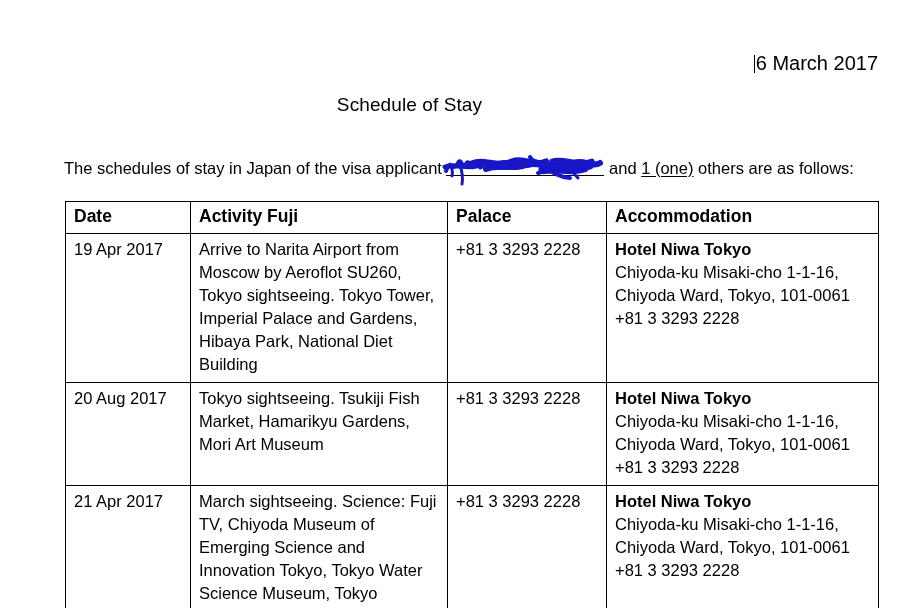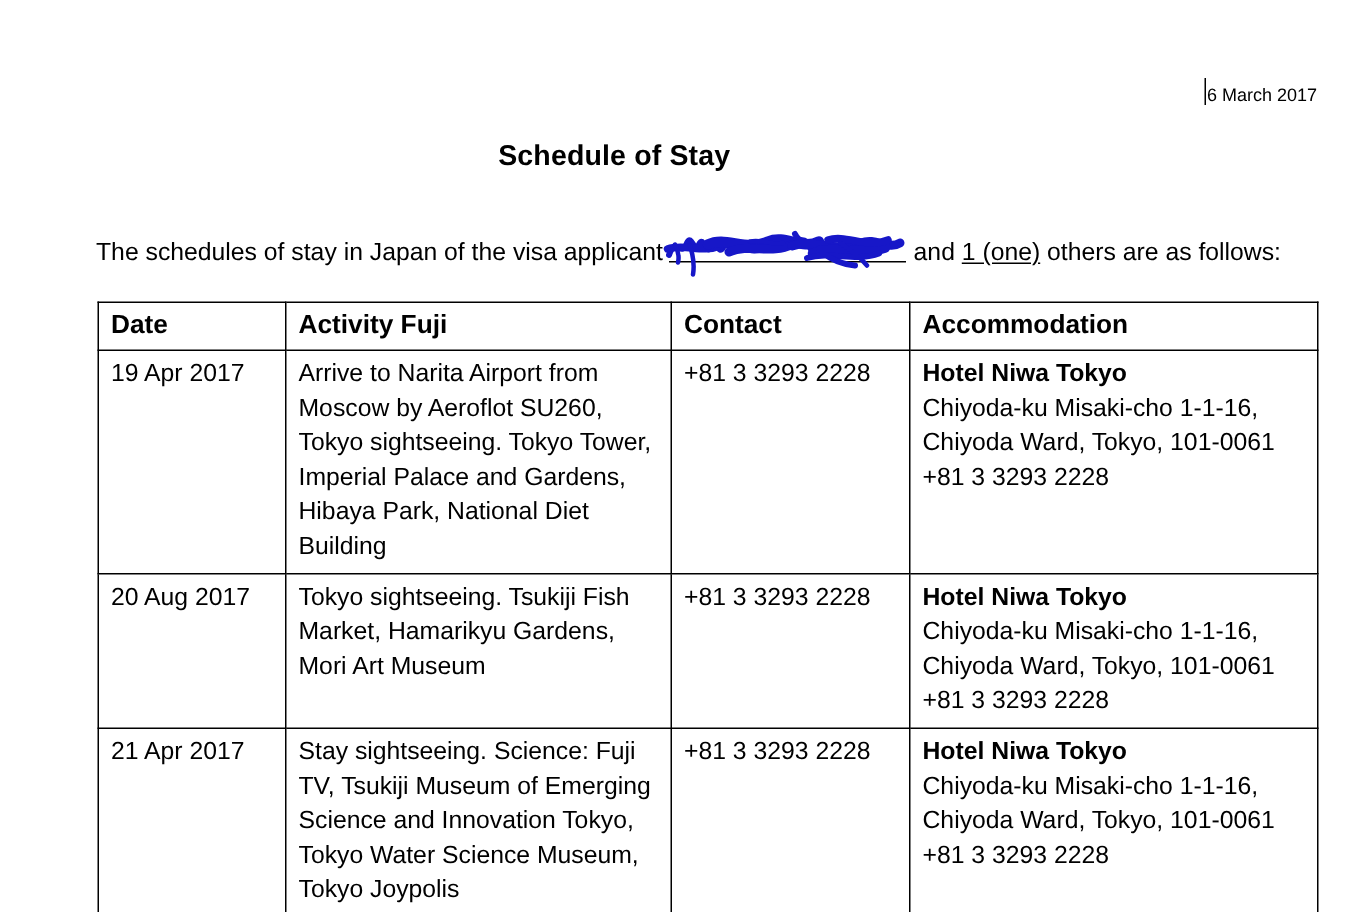--- a/index.html
+++ b/index.html
@@ -22,42 +22,42 @@
     width: 914px;
     height: 608px;
     box-sizing: border-box;
   }
 
   
   .date-line {
     position: absolute;
     top: 52px;
     right: 36px;
-    font-size: 12px;
+    font-size: 20px;
     line-height: 22px;
     white-space: nowrap;
   }
   .caret {
     display: inline-block;
     width: 1px;
     height: 18px;
     background: #000;
     vertical-align: -3px;
     margin-right: 1px;
   }
 
   
   .doc-title {
     position: absolute;
     top: 94px;
     left: 0;
     width: 847px;
     text-align: center;
     font-size: 19px;
-    font-weight: bold;
+    font-weight: normal;
     letter-spacing: 0.1px;
   }
   .doc-title .inner { display:inline-block; margin-left: -28px; }
 
   
   .intro {
     position: absolute;
     top: 138px;
     left: 64px;
     width: 790px;
@@ -169,21 +169,21 @@
     <colgroup>
       <col class="c-date">
         <col class="c-act">
         <col class="c-con">
         <col class="c-acc">
     </colgroup>
     <thead>
       <tr>
         <th>Date</th>
         <th>Activity Fuji</th>
-        <th>Contact</th>
+        <th>Palace</th>
         <th>Accommodation</th>
       </tr>
     </thead>
     <tbody>
 
       <tr>
         <td class="date-cell">19 Apr 2017</td>
         <td><span>Arrive to Narita Airport from Moscow by Aeroflot SU260, Tokyo sightseeing. Tokyo Tower, Imperial Palace and Gardens, </span><span class="sp">Hibaya</span><span> Park, National Diet Building</span></td>
         <td class="contact-cell">+81 3 3293 2228</td>
         <td>
@@ -201,21 +201,21 @@
         <td>
           <span class="cell-line acc-name"><span>Hotel </span><span class="sp">Niwa</span><span> Tokyo</span></span>
           <span class="cell-line"><span>Chiyoda-</span><span class="sp">ku Misaki-cho</span><span> 1-1-16,</span></span>
           <span class="cell-line">Chiyoda Ward, Tokyo, 101-0061</span>
           <span class="cell-line">+81 3 3293 2228</span>
         </td>
       </tr>
 
       <tr>
         <td class="date-cell">21 Apr 2017</td>
-        <td><span>Stay sightseeing. </span><span class="sp">Science</span><span>: Fuji TV, </span><span class="sp">Tsukiji</span><span> Museum of Emerging Science and Innovation Tokyo, Tokyo Water Science Museum, Tokyo </span><span class="sp">Joypolis</span></td>
+        <td><span>March sightseeing. </span><span class="sp">Science</span><span>: Fuji TV, </span><span class="sp">Chiyoda</span><span> Museum of Emerging Science and Innovation Tokyo, Tokyo Water Science Museum, Tokyo </span><span class="sp">Joypolis</span></td>
         <td class="contact-cell">+81 3 3293 2228</td>
         <td>
           <span class="cell-line acc-name"><span>Hotel </span><span class="sp">Niwa</span><span> Tokyo</span></span>
           <span class="cell-line"><span>Chiyoda-</span><span class="sp">ku Misaki-cho</span><span> 1-1-16,</span></span>
           <span class="cell-line">Chiyoda Ward, Tokyo, 101-0061</span>
           <span class="cell-line">+81 3 3293 2228</span>
         </td>
       </tr>
 
     </tbody>

